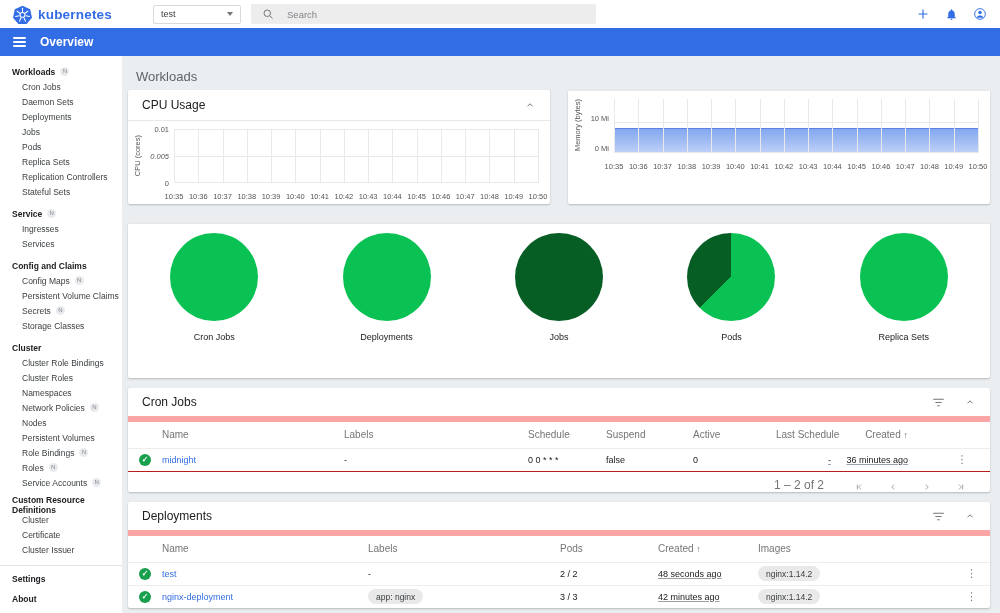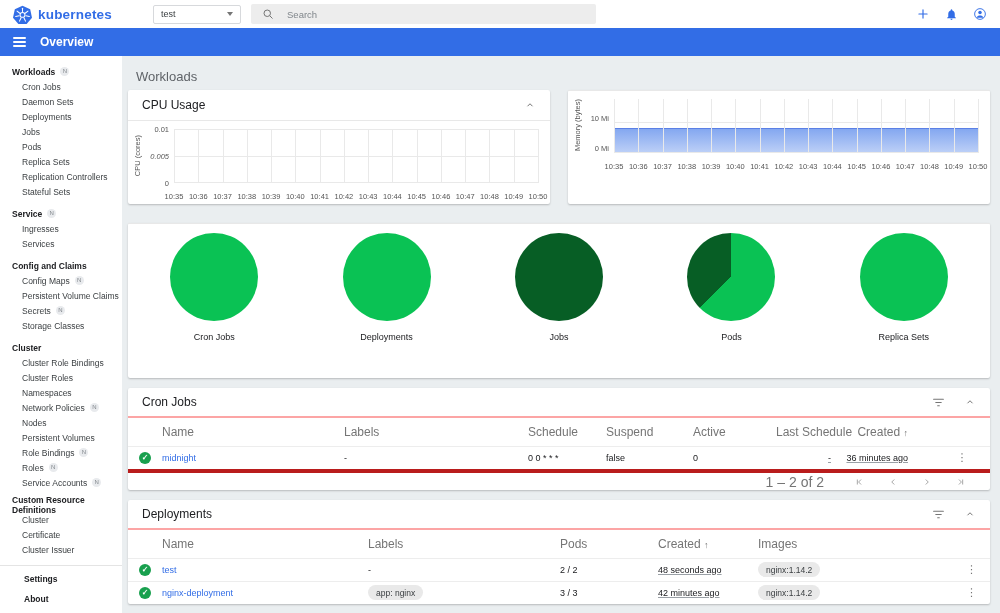--- a/index.html
+++ b/index.html
@@ -31,21 +31,21 @@
 
   
   .sidebar { position:absolute; top:56px; bottom:0; left:0; width:122px; background:#fff; overflow:hidden; padding-top:3px; }
   .s-header { display:flex; align-items:center; gap:5px; padding-left:12px; height:15px; margin-top:7px;
     font-size:8.5px; font-weight:bold; color:#202124; }
   .s-header.first { margin-top:5px; }
   .s-item { display:flex; align-items:center; gap:5px; padding-left:22px; height:15px; font-size:8.5px; color:#3c4043; cursor:pointer; white-space:nowrap; }
   .n-badge { width:9px; height:9px; border-radius:50%; background:#e8eaed; color:#80868b;
     font-size:6px; line-height:9px; text-align:center; flex:none; font-weight:normal; }
   .s-divider { border-top:1px solid #e4e4e4; margin:8px 0 2px 0; }
-  .s-footer-item { display:flex; align-items:center; padding-left:24px; height:15px; margin-top:5px;
+  .s-footer-item { display:flex; align-items:center; padding-left:12px; height:15px; margin-top:5px;
     font-size:8.5px; font-weight:bold; color:#202124; cursor:pointer; }
 
   
   .main { position:absolute; top:56px; left:122px; right:0; bottom:0; overflow:hidden; }
   .page-title { padding:13px 0 0 14px; font-size:13px; color:#5f6368; height:30px; }
   .card { background:#fff; border-radius:2px; box-shadow:0 1px 2px rgba(0,0,0,.22); }
   .card-head { height:30px; display:flex; align-items:center; padding:0 12px 0 14px; }
   .card-head .title { font-size:12px; color:#202124; }
   .spacer { flex:1; }
   .head-icon { display:flex; align-items:center; cursor:pointer; padding:3px; }
@@ -67,36 +67,36 @@
   .x-ticks span { position:absolute; top:0; transform:translateX(-50%); }
 
   .status-card { margin:19px 10px 0 6px; height:155px; }
   .pies { display:flex; height:124px; padding-top:9px; }
   .pie-col { flex:1; display:flex; flex-direction:column; align-items:center; }
   .pie { width:88px; height:88px; border-radius:50%; }
   .pie-label { margin-top:11px; font-size:9px; color:#202124; }
 
   .table-card { margin:10px 10px 0 6px; }
   table { width:100%; border-collapse:collapse; table-layout:fixed; }
-  thead th { font-size:12px; color:#757575; font-weight:normal; text-align:left; height:29px; vertical-align:middle; border-top:2px solid #fca5a5; cursor:pointer; white-space:nowrap; }
+  thead th { font-size:10px; color:#757575; font-weight:normal; text-align:left; height:29px; vertical-align:middle; border-top:6px solid #fca5a5; cursor:pointer; white-space:nowrap; }
   tbody td { font-size:9px; color:#202124; height:23px; vertical-align:middle; border-top:1px solid #ededed; white-space:nowrap; overflow:hidden; }
   .ta-r { text-align:right; }
   .pad-r26 { padding-right:26px; }
   .pad-r15 { padding-right:15px; }
   .link { color:#326de6; cursor:pointer; }
   .und { text-decoration:underline; text-decoration-color:#9aa0a6; }
   .chip { display:inline-block; background:#e9e9e9; border-radius:9px; padding:2.5px 8px; font-size:8.5px; color:#3c4043; }
   .check { display:inline-block; width:12px; height:12px; border-radius:50%; background:#18a04e; color:#fff;
     font-size:8px; line-height:12px; text-align:center; font-weight:bold; }
   .check::before { content:"✓"; }
   .dots { color:#757575; font-size:11px; text-align:center; cursor:pointer; }
   .sort-up { color:#757575; font-size:9px; }
   .sort-up::after { content:"↑"; }
-  .pag { display:flex; align-items:center; justify-content:flex-end; height:21px; padding-right:24px;
-    font-size:14px; color:#757575; border-top:4px solid #b91c1c; }
+  .pag { display:flex; align-items:flex-end; justify-content:flex-end; height:21px; padding-right:24px;
+    font-size:12px; color:#757575; border-top:1px solid #b91c1c; }
   .pag-icons { display:flex; gap:24px; margin-left:30px; }
   .pag-icons .icon-btn svg { stroke:#9e9e9e; }
 </style>
 </head>
 <body>
 
 <div class="topbar">
   <div class="brand">
     <span style="display:flex;">
       <svg width="19" height="19" viewBox="0 0 24 24">

